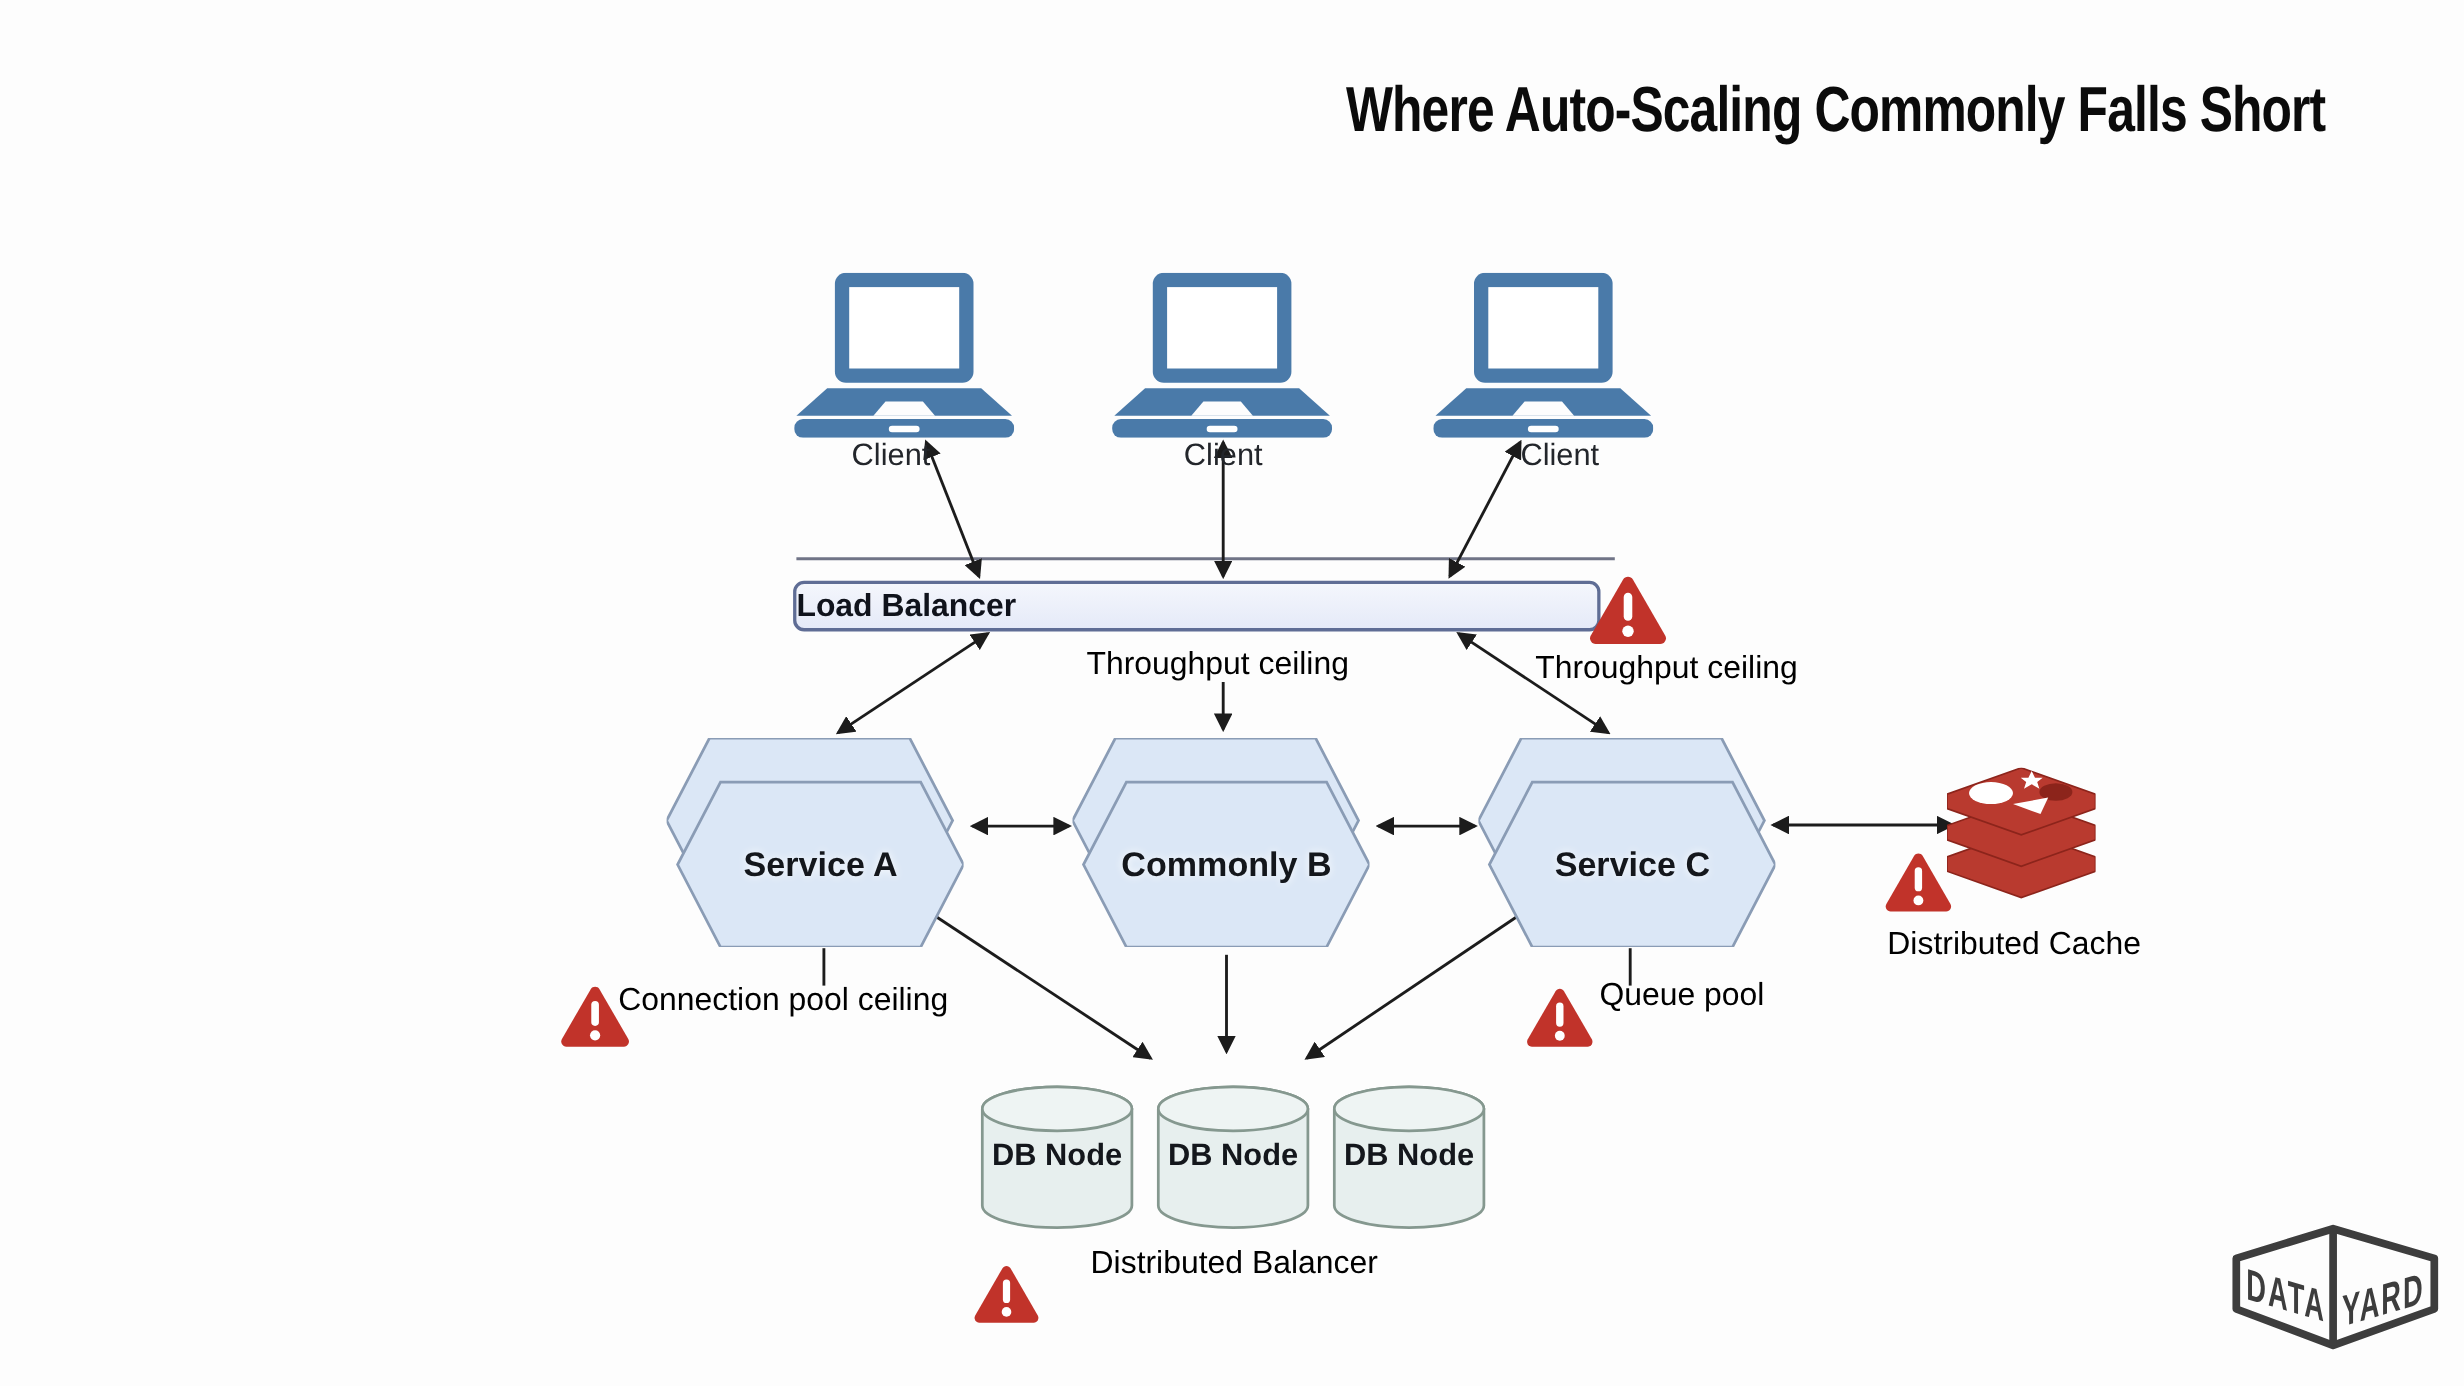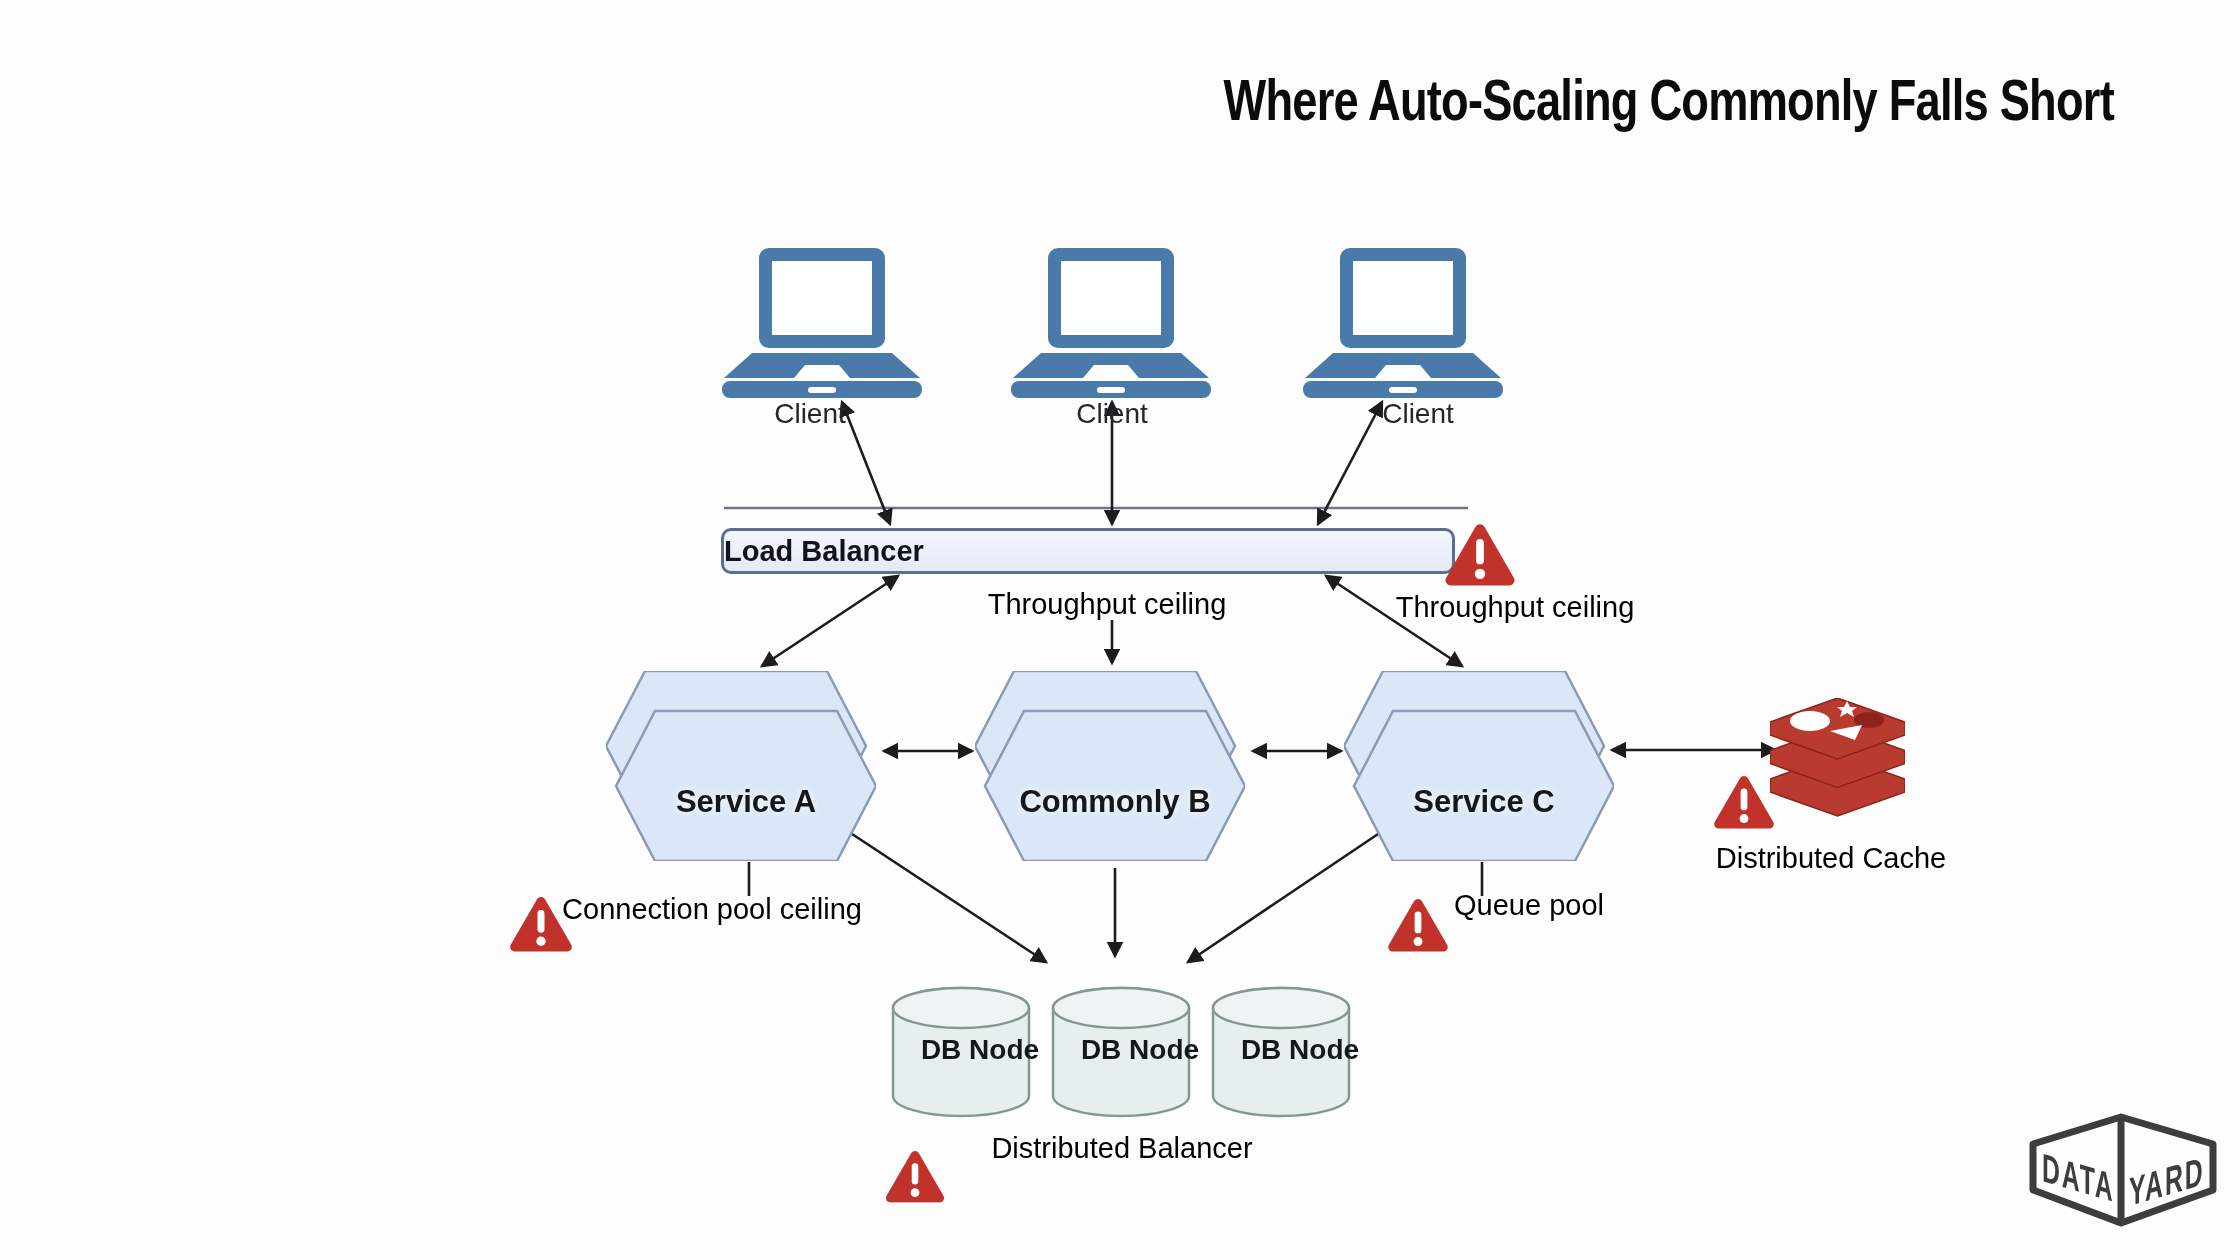--- a/index.html
+++ b/index.html
@@ -15,25 +15,25 @@
   .client-lbl{width:160px;font-size:28px;}
   
   #lb{left:721px;top:528px;width:734px;height:46px;border:3px solid #5f6d95;border-radius:10px;
       background:linear-gradient(#f4f6fc,#e5eaf8);box-sizing:border-box;
       display:flex;align-items:center;justify-content:flex-start;}
   #lb span{font-size:29px;font-weight:bold;color:#10131c;}
   
   .service{width:270px;height:190px;}
   .service .txt{position:absolute;left:10px;top:40px;width:260px;height:150px;
       display:flex;align-items:center;justify-content:center;font-size:31px;font-weight:bold;
-      color:#14171c;text-shadow:0 0 8px rgba(255,255,255,.95);margin-top:16px;}
+      color:#14171c;text-shadow:0 0 8px rgba(255,255,255,.95);}
   
   .dbnode{width:140px;height:140px;}
   .dbnode .txt{position:absolute;left:0;top:52px;width:140px;text-align:center;
-      font-size:28px;font-weight:bold;color:#14171c;margin-left:19px;}
+      font-size:28px;font-weight:bold;color:#14171c;}
   .annot{font-size:29px;color:#000000;}
   svg{display:block;}
 </style>
 </head>
 <body>
 
 <div id="canvas">
 
   <svg class="abs" style="left:0;top:0" width="2240" height="1260" viewBox="0 0 2240 1260">
     <defs>

